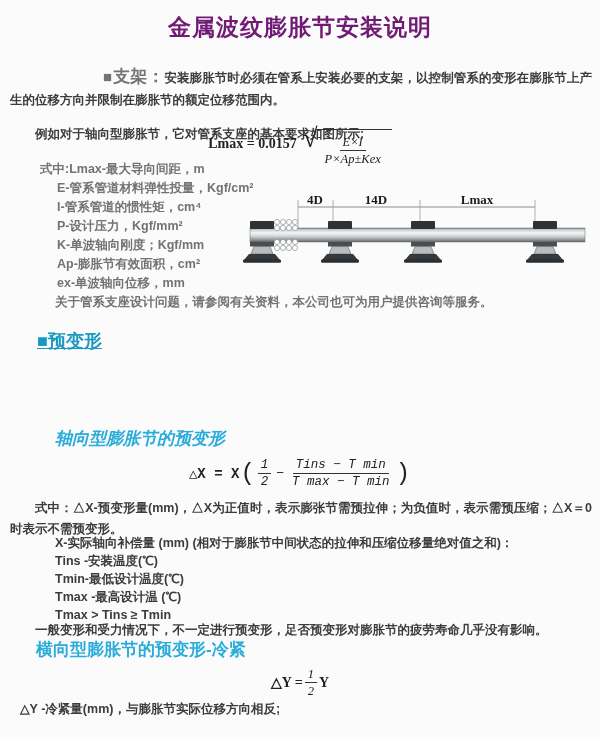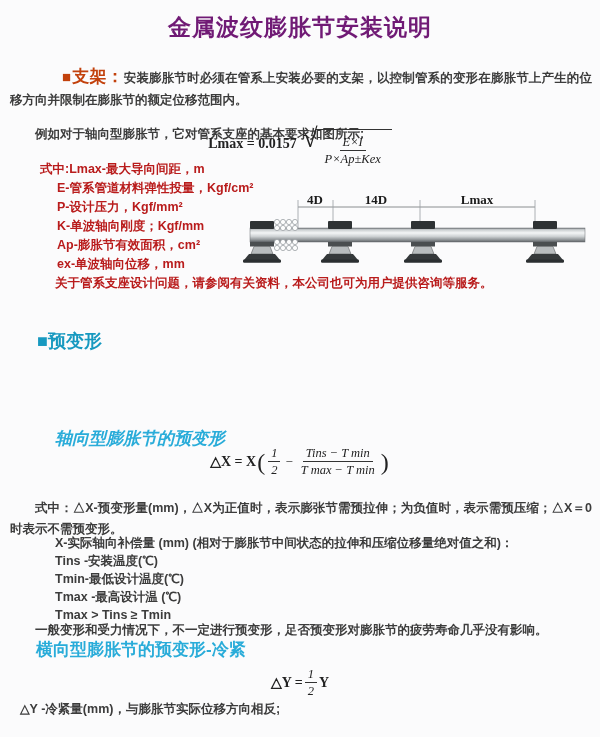--- a/index.html
+++ b/index.html
@@ -15,44 +15,44 @@
     font-size:23px;font-weight:700;color:#701a75;letter-spacing:1px;
   }
   
   .para{
     font-size:12.5px;font-weight:700;line-height:22px;
     text-align:justify;color:#3c3c3c;
   }
   .p-support{top:54px;left:10px;width:582px;}
   .p-support .line1{text-indent:52px;}
   .p-support .line2{text-indent:25px;}
-  .sec-label{color:#c2410c;font-size:17px;font-weight:700;line-height:20px;}
+  .sec-label{color:#737373;font-size:17px;font-weight:700;line-height:20px;margin-left:41px;}
   .sec-label .sq{font-size:15px;margin-right:1px;}
   
   .sec-head{
-    font-size:18px;font-weight:700;color:#1799c0;line-height:20px;
+    font-size:18px;font-weight:700;color:#1799c0;line-height:20px;text-decoration:underline;
   }
   .sub-head{
     font-size:17px;font-weight:700;color:#29acd9;line-height:20px;
   }
   
   .formula{left:0;width:600px;display:flex;justify-content:center;align-items:center;
     font-family:"Liberation Serif",serif;color:#222;}
   .frac{display:inline-flex;flex-direction:column;align-items:center;
     font-style:italic;font-size:12.5px;line-height:1.3;padding:0 2px;}
   .frac .num{border-bottom:1.2px solid #333;padding:0 3px;}
   .frac .den{padding:0 3px;}
   .sqrt{display:inline-flex;align-items:flex-start;margin-left:6px;}
   .sqrt .rad{font-size:27px;line-height:30px;font-weight:400;margin-right:-2px;margin-top:2px;}
   .sqrt .radicand{border-top:1.4px solid #333;margin-top:8px;padding:2px 6px 0 4px;}
   .bigparen{font-size:24px;font-weight:400;line-height:24px;padding:0 1px;}
   .f-op{font-size:13px;padding:0 3px;}
   .f-lhs{font-weight:700;font-size:14px;}
   
-  .defs{top:160px;left:40px;width:540px;font-size:12.5px;font-weight:700;color:#b91c1c;}
+  .defs{top:160px;left:40px;width:540px;font-size:12.5px;font-weight:700;color:#737373;}
   .def-line{height:19px;line-height:19px;white-space:nowrap;}
   .def-line.ind{margin-left:17px;}
   .def-line.pm{margin-left:15px;}
   
   .terms2{top:534px;left:55px;width:530px;font-size:12.5px;font-weight:700;color:#3c3c3c;}
   .terms2 .def-line{height:18px;line-height:18px;}
   .p-plain{font-size:12.5px;font-weight:700;line-height:21px;text-align:justify;color:#3c3c3c;}
   .indent2em{text-indent:25px;}
   .footnote{font-size:12.5px;font-weight:700;color:#3c3c3c;}
 </style>
@@ -77,20 +77,21 @@
           <span class="num">E×I</span>
           <span class="den">P×Ap±Kex</span>
         </span>
       </span>
     </span>
   </div>
 
   <div class="abs defs">
     <div class="def-line">式中:Lmax-最大导向间距，m</div>
     <div class="def-line ind">E-管系管道材料弹性投量，Kgf/cm²</div>
+    <div class="def-line ind">I-管系管道的惯性矩，cm⁴</div>
     <div class="def-line ind">P-设计压力，Kgf/mm²</div>
     <div class="def-line ind">K-单波轴向刚度；Kgf/mm</div>
     <div class="def-line ind">Ap-膨胀节有效面积，cm²</div>
     <div class="def-line ind">ex-单波轴向位移，mm</div>
     <div class="def-line pm">关于管系支座设计问题，请参阅有关资料，本公司也可为用户提供咨询等服务。</div>
   </div>
 
   <svg class="abs" style="top:188px;left:238px;" width="352" height="84" viewBox="0 0 352 84">
     <defs>
       <linearGradient id="pipeGrad" x1="0" y1="0" x2="0" y2="1">
@@ -144,21 +145,21 @@
     <use href="#sup" x="102" y="54"></use>
     <use href="#sup" x="185" y="54"></use>
     <use href="#sup" x="307" y="54"></use>
   </svg>
 
   <div class="abs sec-head" style="top:331px;left:37px;"><span class="sq">■</span><span>预变形</span></div>
 
 
   <div class="abs sub-head" style="top:429px;left:55px;font-style:italic;">轴向型膨胀节的预变形</div>
 
-  <div class="abs formula" style="top:445px;">
+  <div class="abs formula" style="top:457px;font-family:Liberation Mono, monospace;">
     <span class="f-lhs">△X = X</span>
     <span class="bigparen">(</span>
     <span class="frac">
       <span class="num">1</span>
       <span class="den">2</span>
     </span>
     <span class="f-op">−</span>
     <span class="frac">
       <span class="num">Tins − T min</span>
       <span class="den">T max − T min</span>

